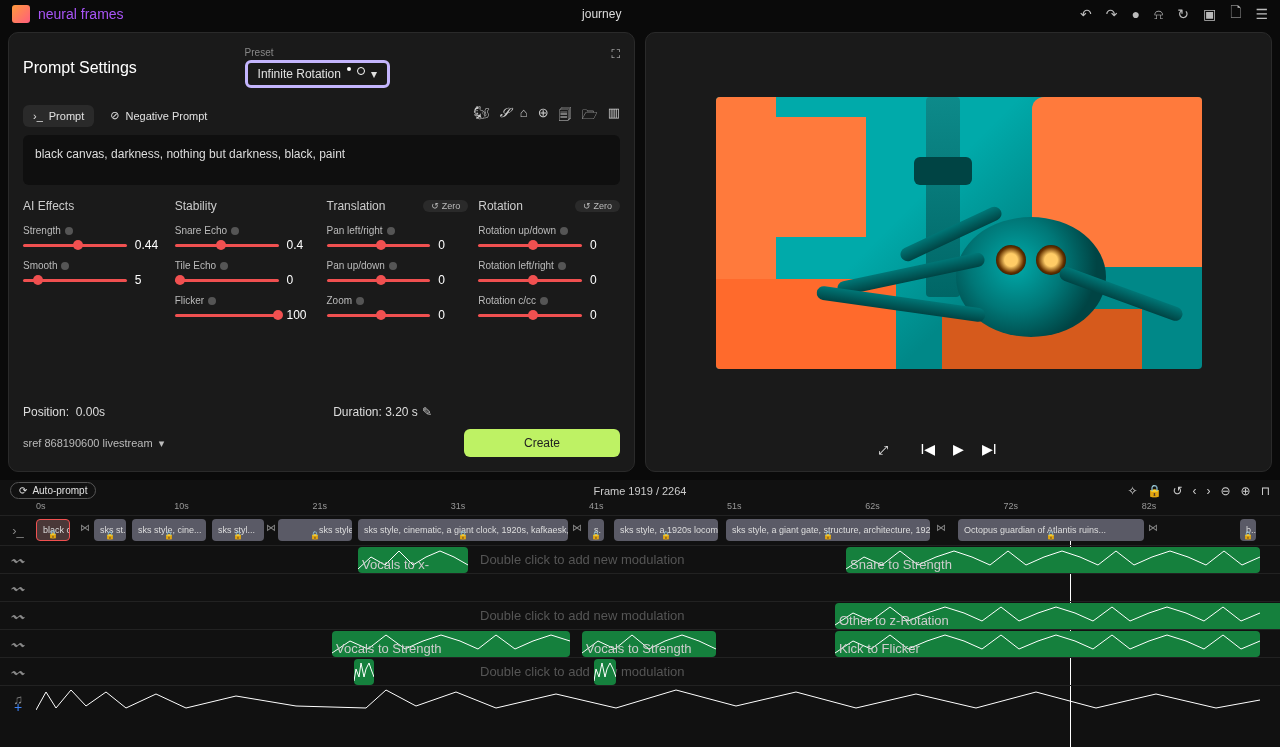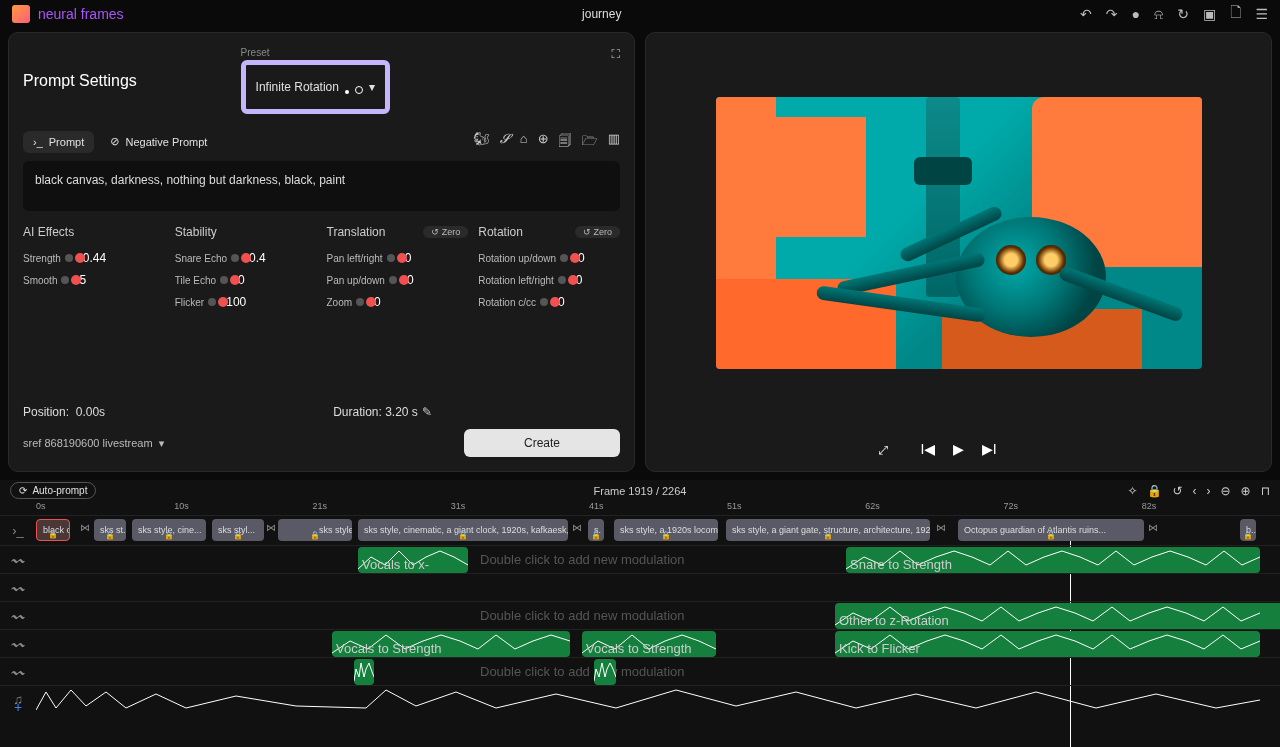--- a/index.html
+++ b/index.html
@@ -58,25 +58,25 @@
 }
 .panel-head h2 { font-size:16px; font-weight:500; color:#fff; }
 .preset {
   display:flex;
   flex-direction:column;
   gap:2px;
 }
 .preset-label { font-size:10px; color:#888; }
 .preset-select {
   display:flex;
-  align-items:flex-end;
+  align-items:flex-start;
   gap:6px;
-  border:5px solid #c4b5fd;
+  border:3px solid #c4b5fd;
   border-radius:6px;
-  padding:15px 10px;
+  padding:4px 10px;
   font-size:12px;
   cursor:pointer;
 }
 .preset-select .dot { width:4px; height:4px; background:#fff; border-radius:50%; }
 .preset-select .circle { width:8px; height:8px; border:1px solid #fff; border-radius:50%; }
 .tabrow {
   display:flex;
   align-items:center;
   gap:6px;
   margin-bottom:8px;
@@ -135,21 +135,21 @@
   padding:1px 8px;
   font-size:9px;
   color:#bbb;
   display:flex;
   align-items:center;
   gap:3px;
   cursor:pointer;
 }
 .slider-item {
   display:flex;
-  flex-direction:row;
+  flex-direction:column;
   gap:2px;
 }
 .slider-label {
   display:flex;
   align-items:center;
   gap:4px;
   font-size:10px;
   color:#bbb;
 }
 .slider-label .info { width:8px; height:8px; border-radius:50%; background:#555; }
@@ -188,21 +188,21 @@
 .proj-label {
   font-size:11px;
   color:#bbb;
   display:flex;
   align-items:center;
   gap:6px;
   cursor:pointer;
 }
 .create-btn {
   margin-left:auto;
-  background:#e5e5e5;
+  background:#bef264;
   color:#222;
   border:none;
   border-radius:6px;
   padding:7px 60px;
   font-size:12px;
   cursor:pointer;
 }
 .preview-img {
   width:486px; height:272px;
   margin-top:50px;

